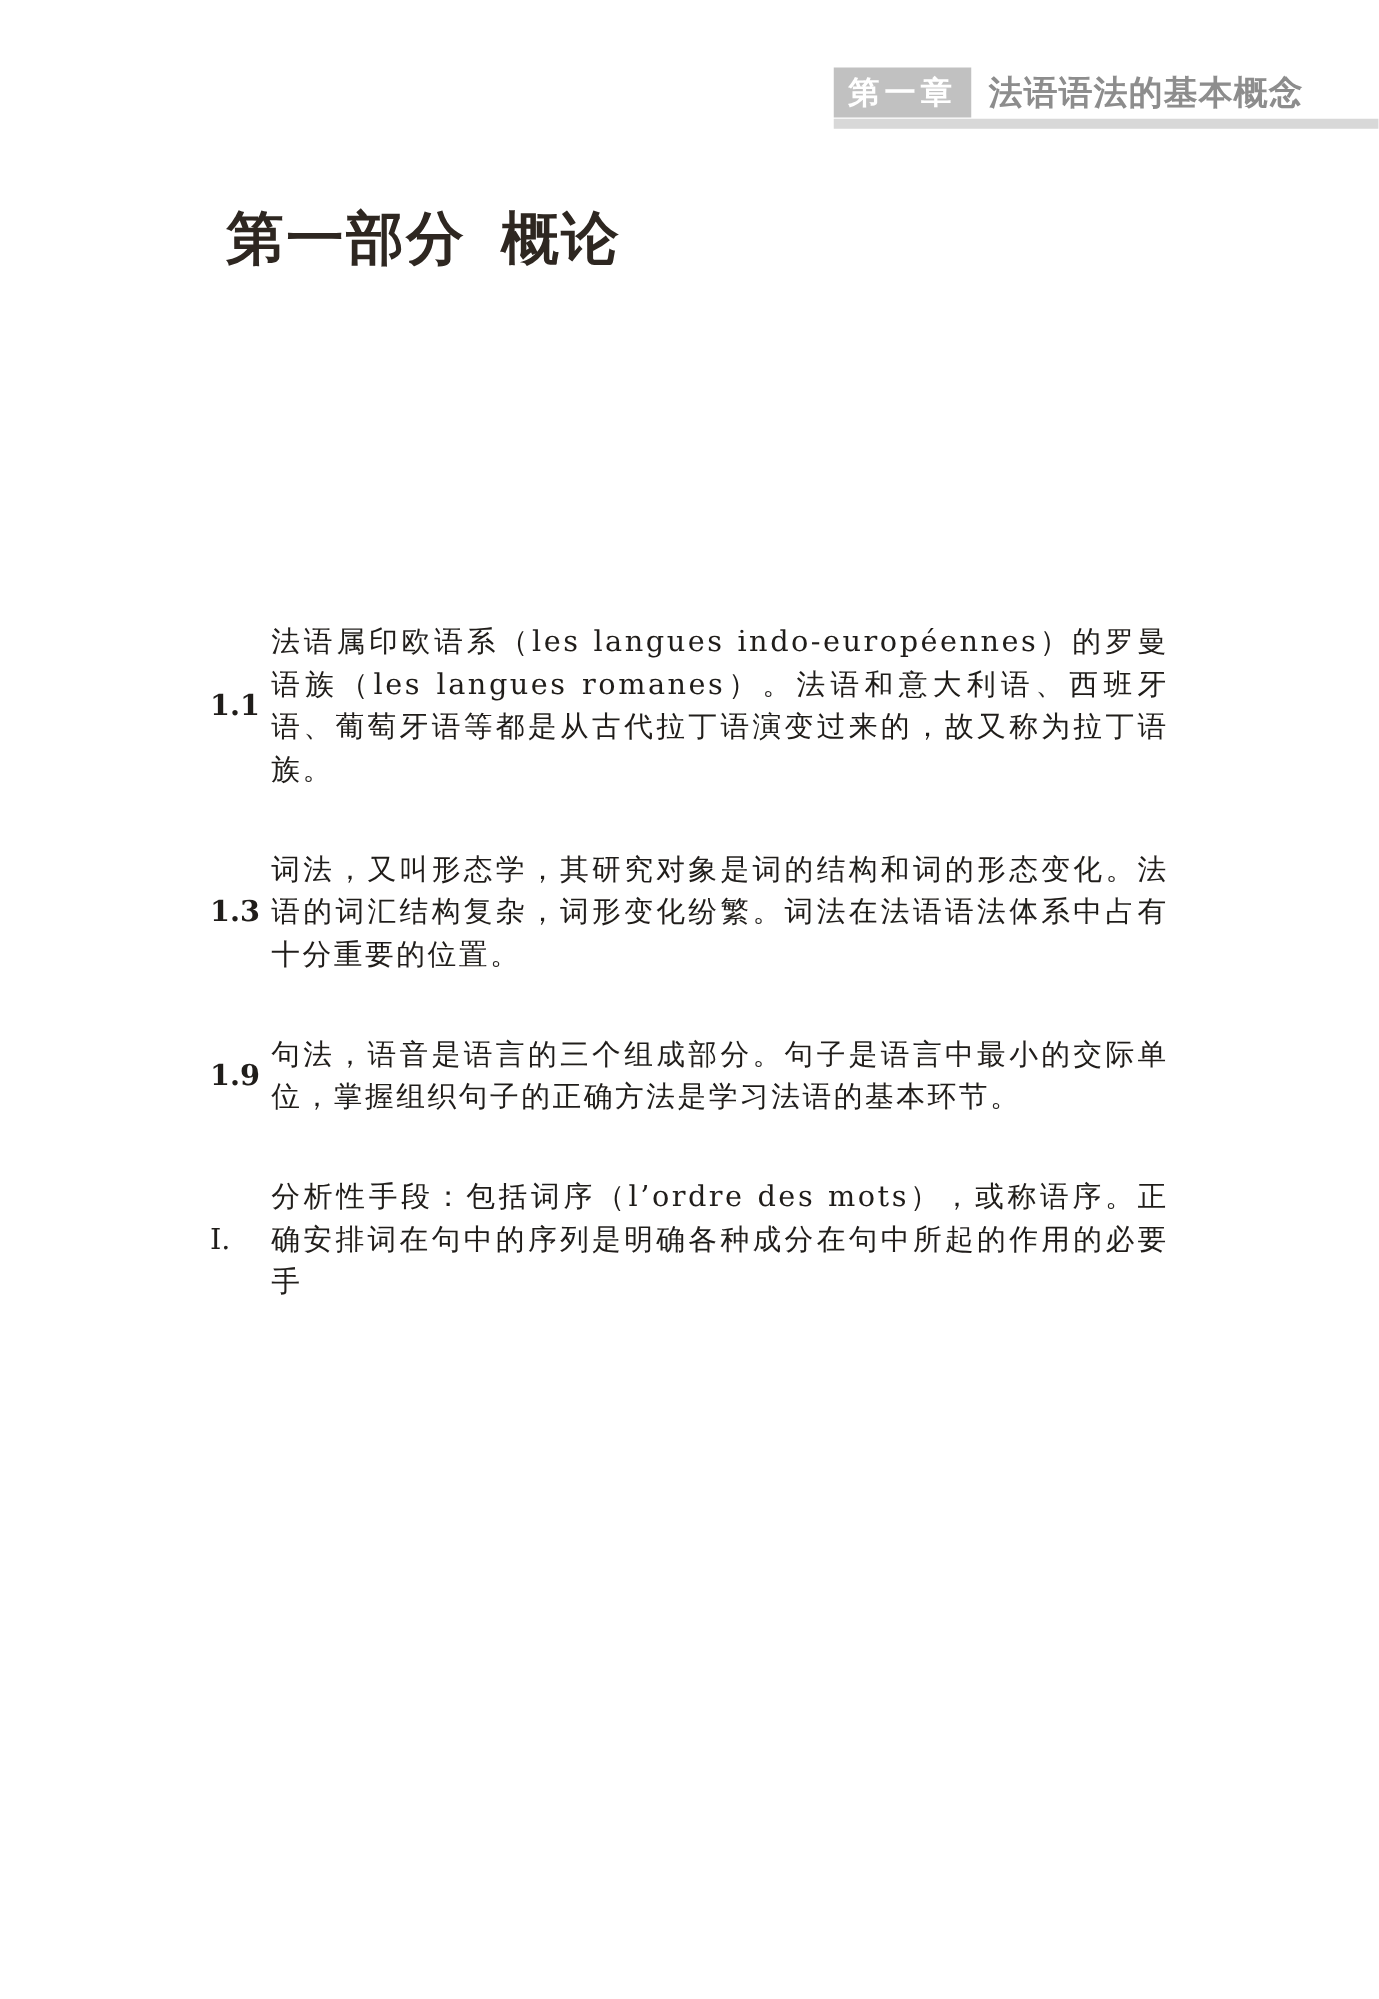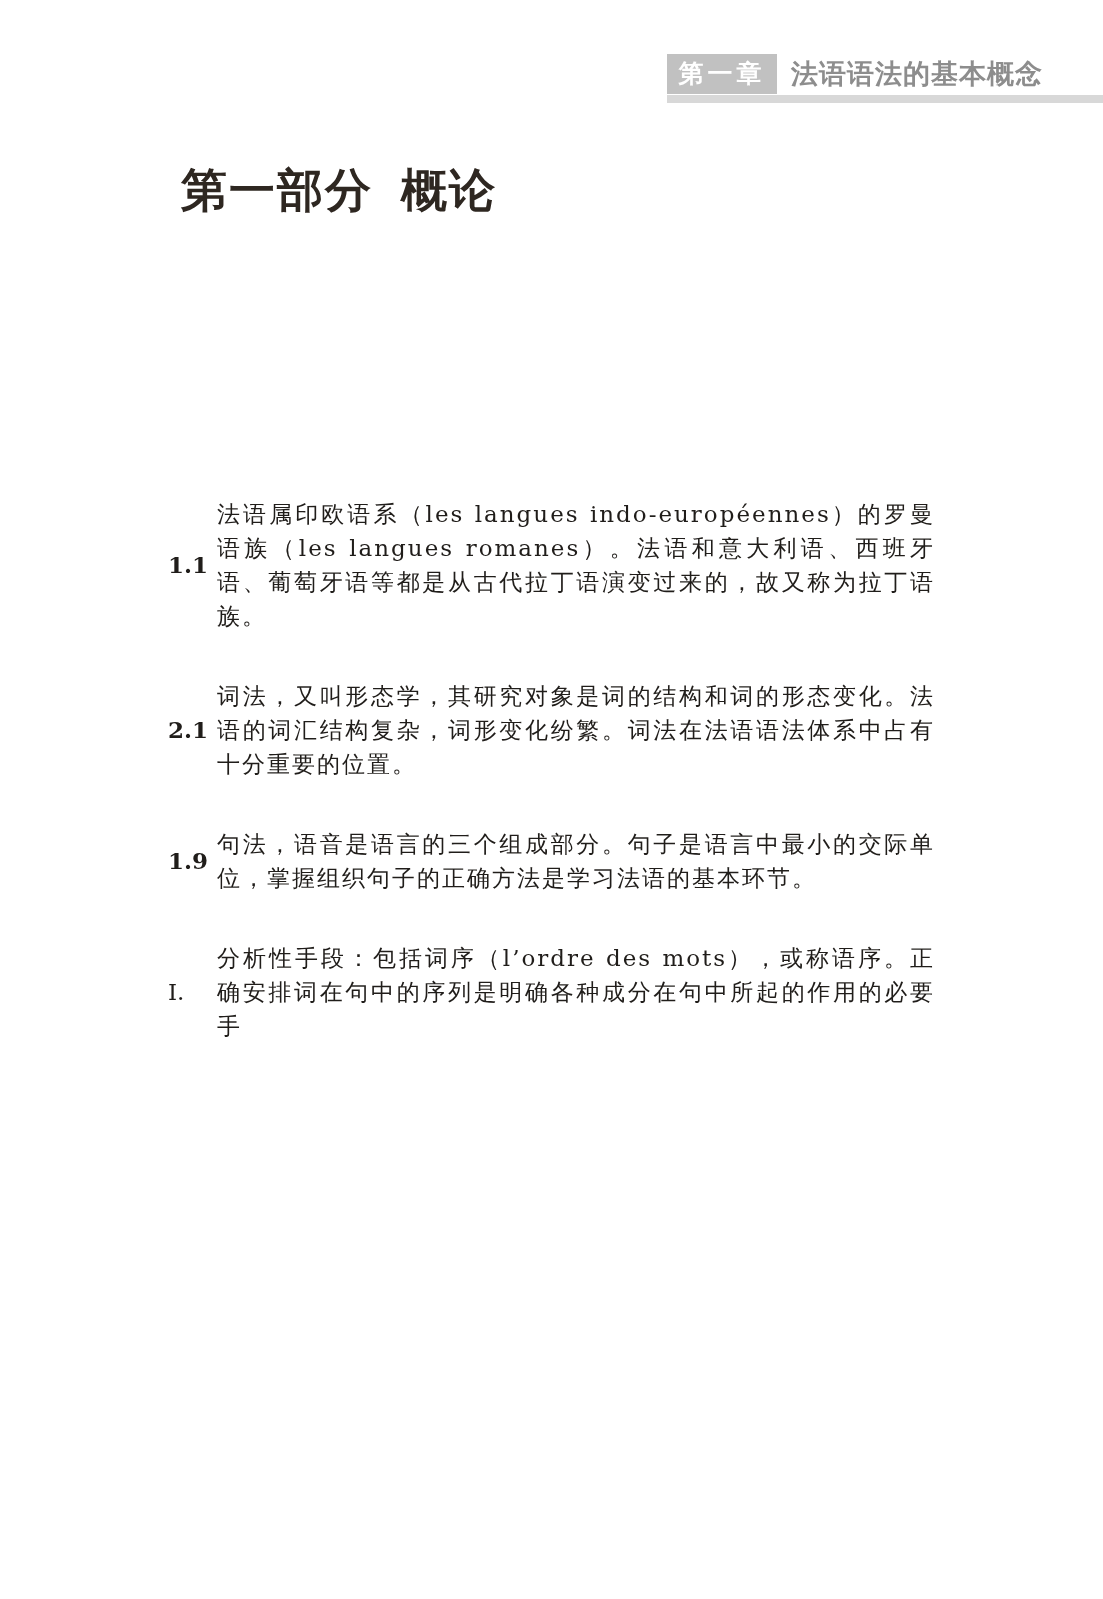--- a/index.html
+++ b/index.html
@@ -160,21 +160,21 @@
 
   <main class="body-block">
 
     <div class="para">
       <span class="para-label">1.1</span>
       <p class="para-text">法语属印欧语系（les langues indo-européennes）的罗曼语族（les langues romanes）。法语和意大利语、西班牙语、葡萄牙语等都是从古代拉丁语演变过来的，故又称为拉丁语族。</p>
     </div>
 
 
     <div class="para">
-      <span class="para-label">2.1</span>
+      <span class="para-label">1.3</span>
       <p class="para-text">词法，又叫形态学，其研究对象是词的结构和词的形态变化。法语的词汇结构复杂，词形变化纷繁。词法在法语语法体系中占有十分重要的位置。</p>
     </div>
 
     <div class="para">
       <span class="para-label">1.9</span>
       <p class="para-text">句法，语音是语言的三个组成部分。句子是语言中最小的交际单位，掌握组织句子的正确方法是学习法语的基本环节。</p>
     </div>
 
 
     <div class="para roman">

